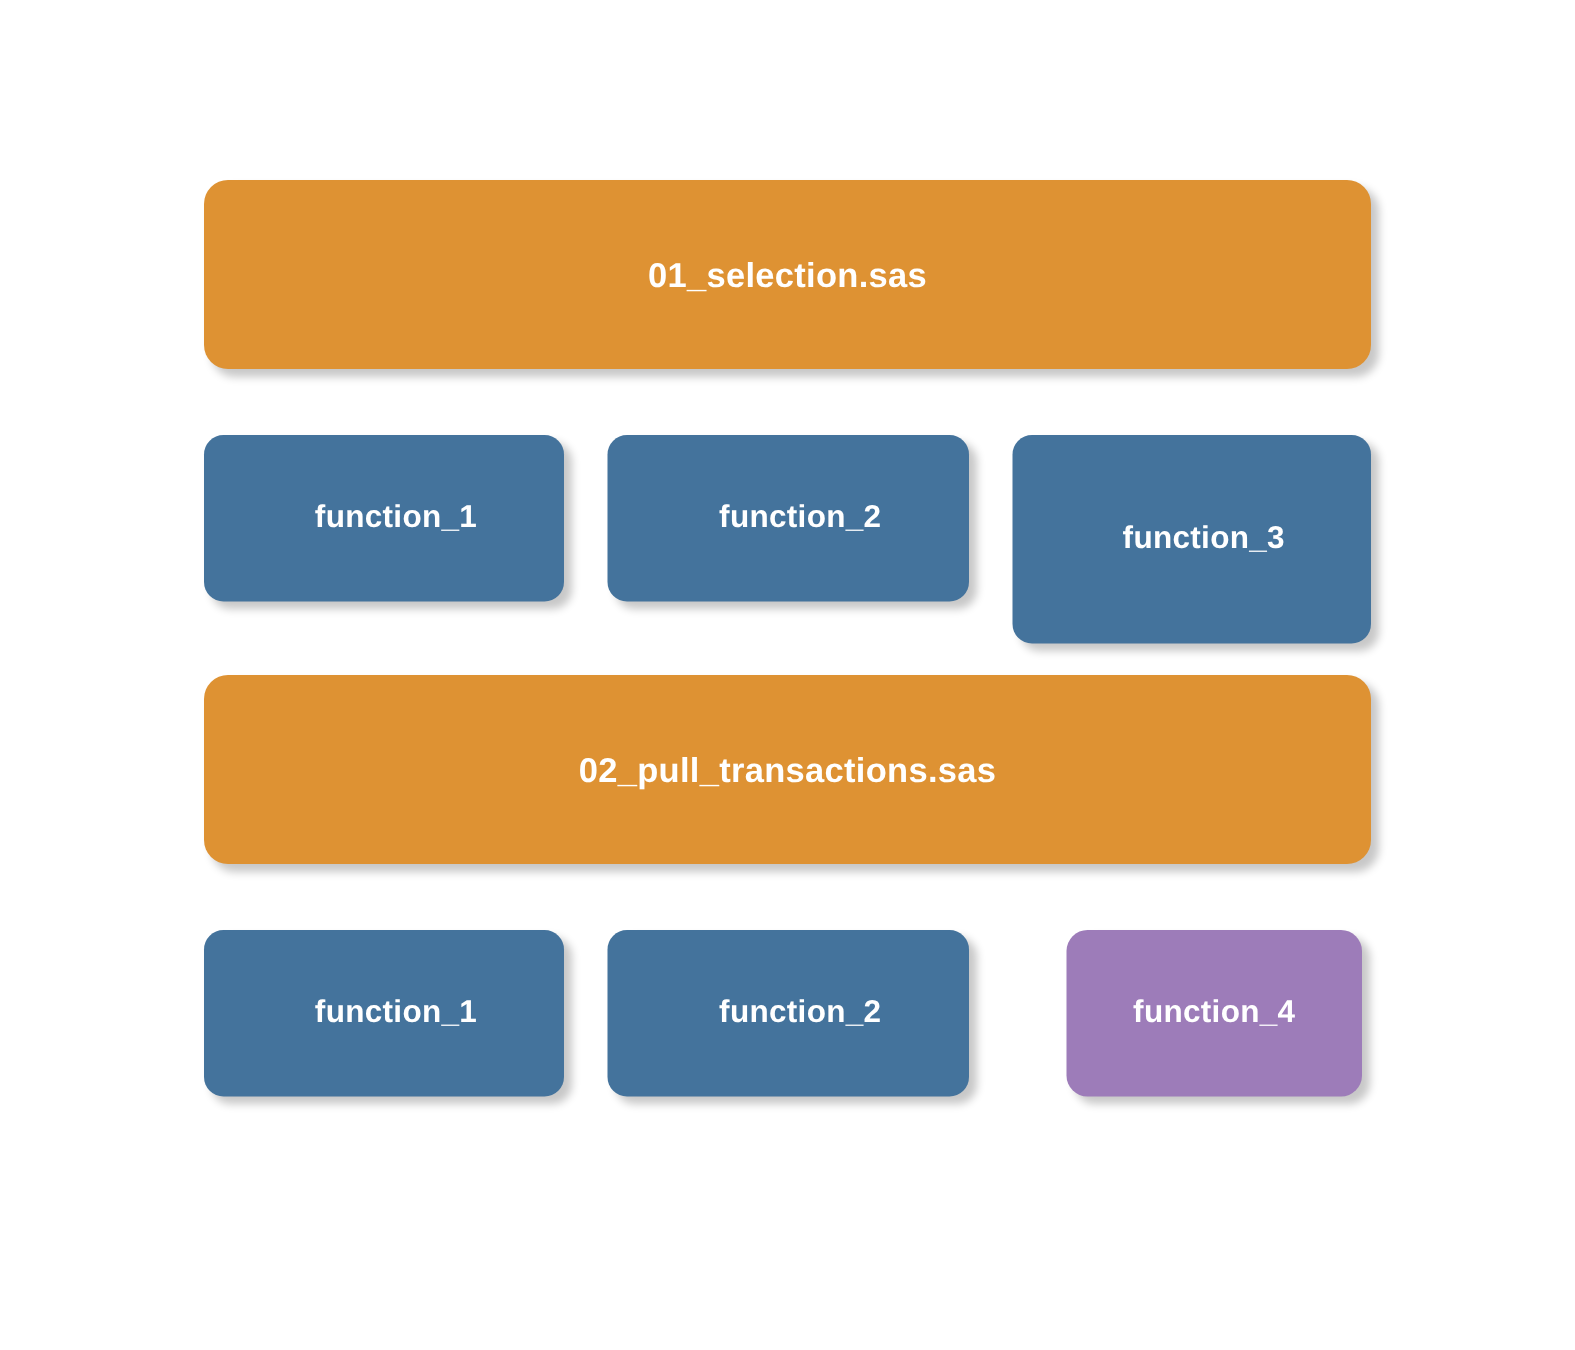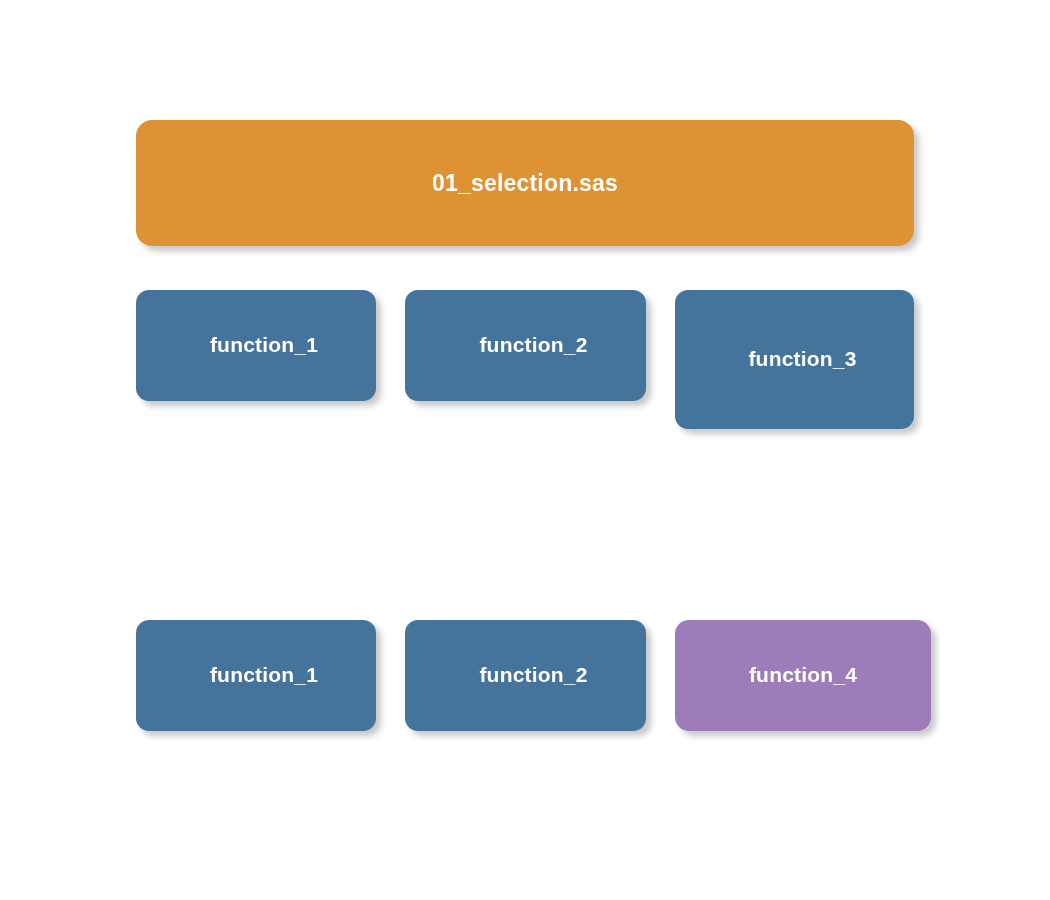--- a/index.html
+++ b/index.html
@@ -103,23 +103,23 @@
     width: 240px;
     height: 111px;
   }
   #fn-row-2-item-1 {
     left: 405px;
     top: 620px;
     width: 241px;
     height: 111px;
   }
   #fn-row-2-item-2 {
-    left: 675px;
+    left: 711px;
     top: 620px;
-    width: 256px;
+    width: 197px;
     height: 111px;
   }
 </style>
 </head>
 <body style="background: rgb(255, 255, 255);">
 
 <div id="diagram-canvas">
 
   <div class="node program" id="program-01" style="background: rgb(222, 146, 51);">
     <span class="node-label">01_selection.sas</span>
@@ -130,20 +130,23 @@
   </div>
 
   <div class="node function" id="fn-row-1-item-1" style="background: rgb(68, 115, 156);">
     <span class="node-label">function_2</span>
   </div>
 
   <div class="node function" id="fn-row-1-item-2" style="background: rgb(68, 115, 156);">
     <span class="node-label">function_3</span>
   </div>
 
+  <div class="node program" id="program-02" style="background: rgb(222, 146, 51);">
+    <span class="node-label">02_pull_transactions.sas</span>
+  </div>
 
   <div class="node function" id="fn-row-2-item-0" style="background: rgb(68, 115, 156);">
     <span class="node-label">function_1</span>
   </div>
 
   <div class="node function" id="fn-row-2-item-1" style="background: rgb(68, 115, 156);">
     <span class="node-label">function_2</span>
   </div>
 
   <div class="node function-highlight" id="fn-row-2-item-2" style="background: rgb(157, 124, 185);">

